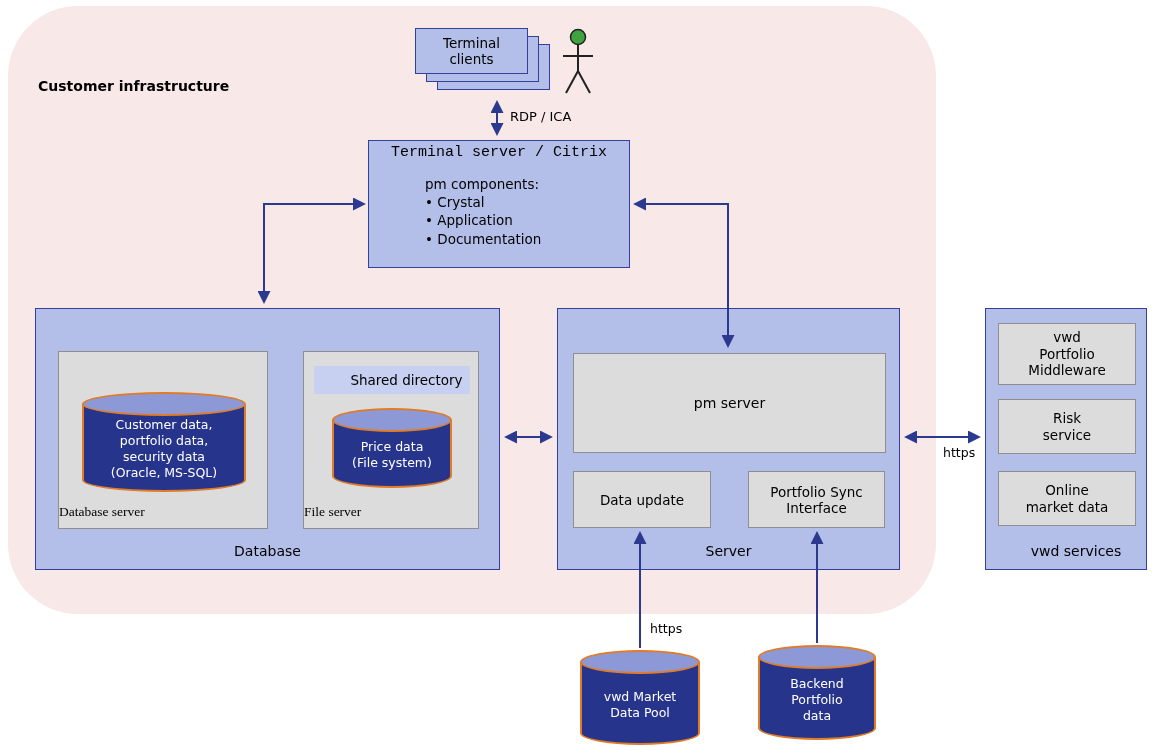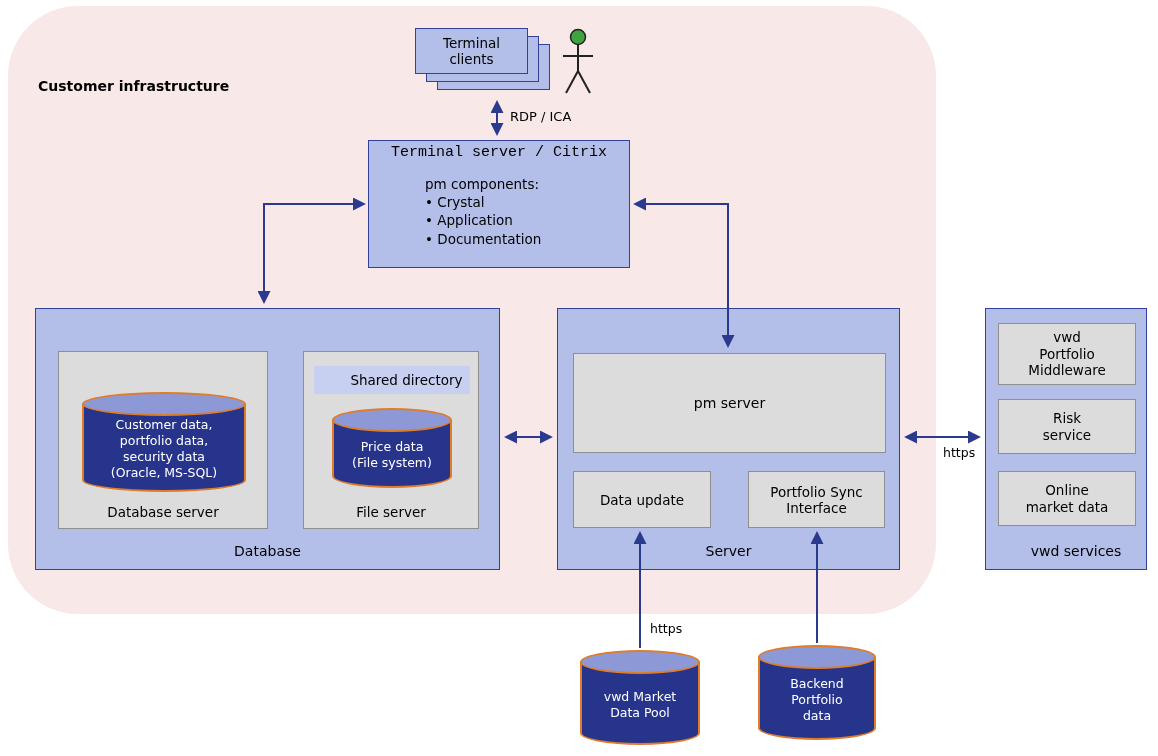--- a/index.html
+++ b/index.html
@@ -44,22 +44,22 @@
   .pre { white-space: pre-line; }
   .group-label {
     position: absolute;
     left: 0; right: 0;
     text-align: center;
     font-size: 14px;
   }
   .box-label {
     position: absolute;
     left: 0; right: 0;
-    text-align: center;
-    font-size: 13.5px;
+    font-size: 13.5px;
+    font-family: Liberation Serif, serif;
   }
   .float-label {
     position: absolute;
     font-size: 13px;
   }
   .small { font-size: 12.5px; }
   .ts-title {
     text-align: center;
     margin-top: 3px;
     font-size: 15px;

